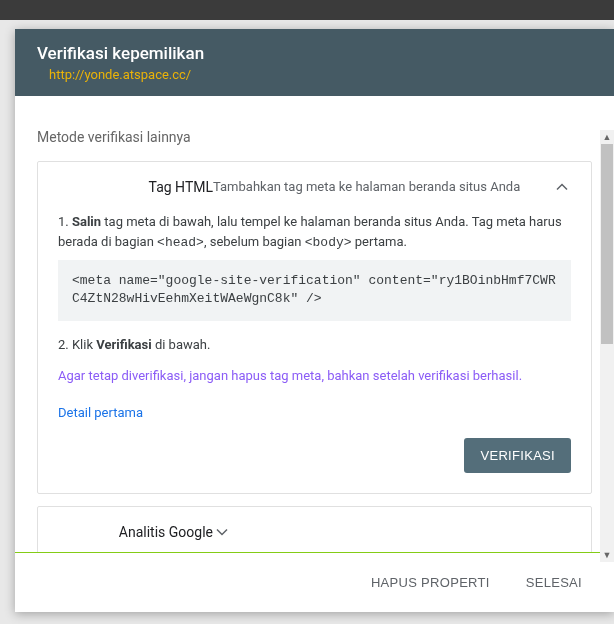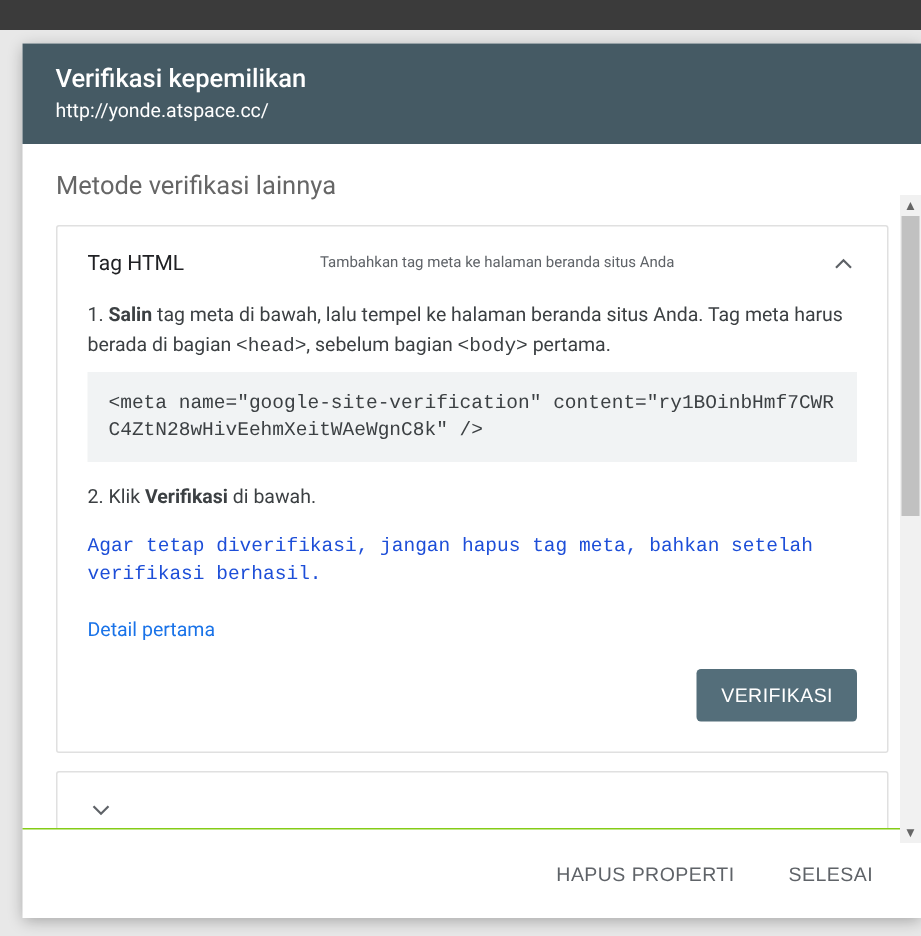--- a/index.html
+++ b/index.html
@@ -1,35 +1,35 @@
 <!DOCTYPE html>
 <html><head>
 <meta charset="utf-8">
 <style>
 * { margin: 0; padding: 0; box-sizing: border-box; }
 body { font-family: Roboto, Arial, sans-serif; background: #e8e8e8; width: 614px; height: 624px; overflow: hidden; position: relative; }
 .top-bar { background: #3b3b3b; height: 20px; }
 .modal { position: absolute; top: 29px; left: 15px; right: 0; bottom: 12px; background: #fff; box-shadow: 0 2px 10px rgba(0,0,0,0.3); display: flex; flex-direction: column; }
 .modal-header { background: #455a64; color: #fff; padding: 14px 22px 14px 22px; }
 .modal-title { font-size: 17px; font-weight: 500; margin-bottom: 4px; }
-.modal-subtitle { font-size: 13px; color: #ffffff; }
+.modal-subtitle { font-size: 13px; color: #eab308; margin-left: 12px; }
 .modal-body { flex: 1; overflow-y: auto; padding: 0 0 0 0; position: relative; }
 .scroll-container { padding: 0; }
-.other-methods { padding: 18px 22px 4px 22px; font-size: 17px; color: #666; }
+.other-methods { padding: 18px 22px 4px 22px; font-size: 14px; color: #666; margin-top: 15px; }
 .panel { border: 1px solid #e0e0e0; border-radius: 2px; margin: 12px 22px; }
 .panel-header { display: flex; align-items: center; padding: 16px 20px; cursor: pointer; }
-.panel-header-left { width: 155px; font-size: 14px; color: #202124; }
-.panel-header-desc { flex: 1; font-size: 10px; color: #5f6368; line-height: 1.4; padding-right: 10px; }
+.panel-header-left { width: 155px; font-size: 14px; color: #202124; text-align: right; }
+.panel-header-desc { flex: 1; font-size: 13px; color: #5f6368; line-height: 1.4; padding-right: 10px; }
 .chevron { width: 18px; height: 18px; display: flex; align-items: center; justify-content: center; color: #5f6368; }
 .panel-body { padding: 0 20px 20px 20px; }
 .step { font-size: 13px; color: #3c4043; line-height: 1.5; }
 .step-1 { margin-bottom: 3px; }
 .code-block { background: #f1f3f4; padding: 12px 14px; font-family: 'Courier New', monospace; font-size: 13px; color: #3c4043; margin: 8px 0 14px 0; white-space: pre-wrap; word-break: break-all; line-height: 1.4; }
 .step-2 { margin-bottom: 12px; }
-.note { font-size: 13px; color: #1d4ed8; margin-bottom: 16px; line-height: 1.5; font-family: Liberation Mono, monospace; }
+.note { font-size: 13px; color: #8b5cf6; margin-bottom: 16px; line-height: 1.5; }
 .detail-link { color: #1a73e8; font-size: 13px; text-decoration: none; display: inline-block; margin-bottom: 18px; }
 .verify-btn-row { text-align: right; }
 .verify-btn { background: #546e7a; color: #fff; border: none; padding: 10px 16px; font-size: 13px; font-weight: 500; border-radius: 3px; cursor: pointer; letter-spacing: 0.3px; }
 .modal-footer { border-top: 1px solid #84cc16; padding: 14px 22px; text-align: right; }
 .footer-btn { background: transparent; border: none; color: #5f6368; font-size: 13px; font-weight: 500; padding: 8px 10px; cursor: pointer; letter-spacing: 0.3px; }
 .footer-btn + .footer-btn { margin-left: 12px; }
 .scrollbar-track { position: absolute; right: 0; top: 101px; bottom: 50px; width: 14px; background: #f1f1f1; }
 .scrollbar-thumb { position: absolute; right: 1px; width: 12px; background: #c1c1c1; top: 0; height: 200px; border-radius: 0; }
 .scroll-arrow { position: absolute; right: 0; width: 14px; height: 14px; background: #f1f1f1; display: flex; align-items: center; justify-content: center; font-size: 9px; color: #666; }
 .scroll-arrow-up { top: 101px; }
@@ -78,20 +78,21 @@
           <div class="note">Agar tetap diverifikasi, jangan hapus tag meta, bahkan setelah verifikasi berhasil.</div>
           <a href="#" class="detail-link">Detail pertama</a>
           <div class="verify-btn-row">
             <button class="verify-btn">VERIFIKASI</button>
           </div>
         </div>
       </div>
 
       <div class="panel">
         <div class="panel-header">
+          <div class="panel-header-left">Analitis Google</div>
           <div class="chevron">
             <svg width="12" height="8" viewBox="0 0 12 8">
                 <path d="M1 1.5 L6 6.5 L11 1.5" stroke="#5f6368" stroke-width="1.5" fill="none"></path>
               </svg>
           </div>
         </div>
       </div>
     </div>
   </div>
 

